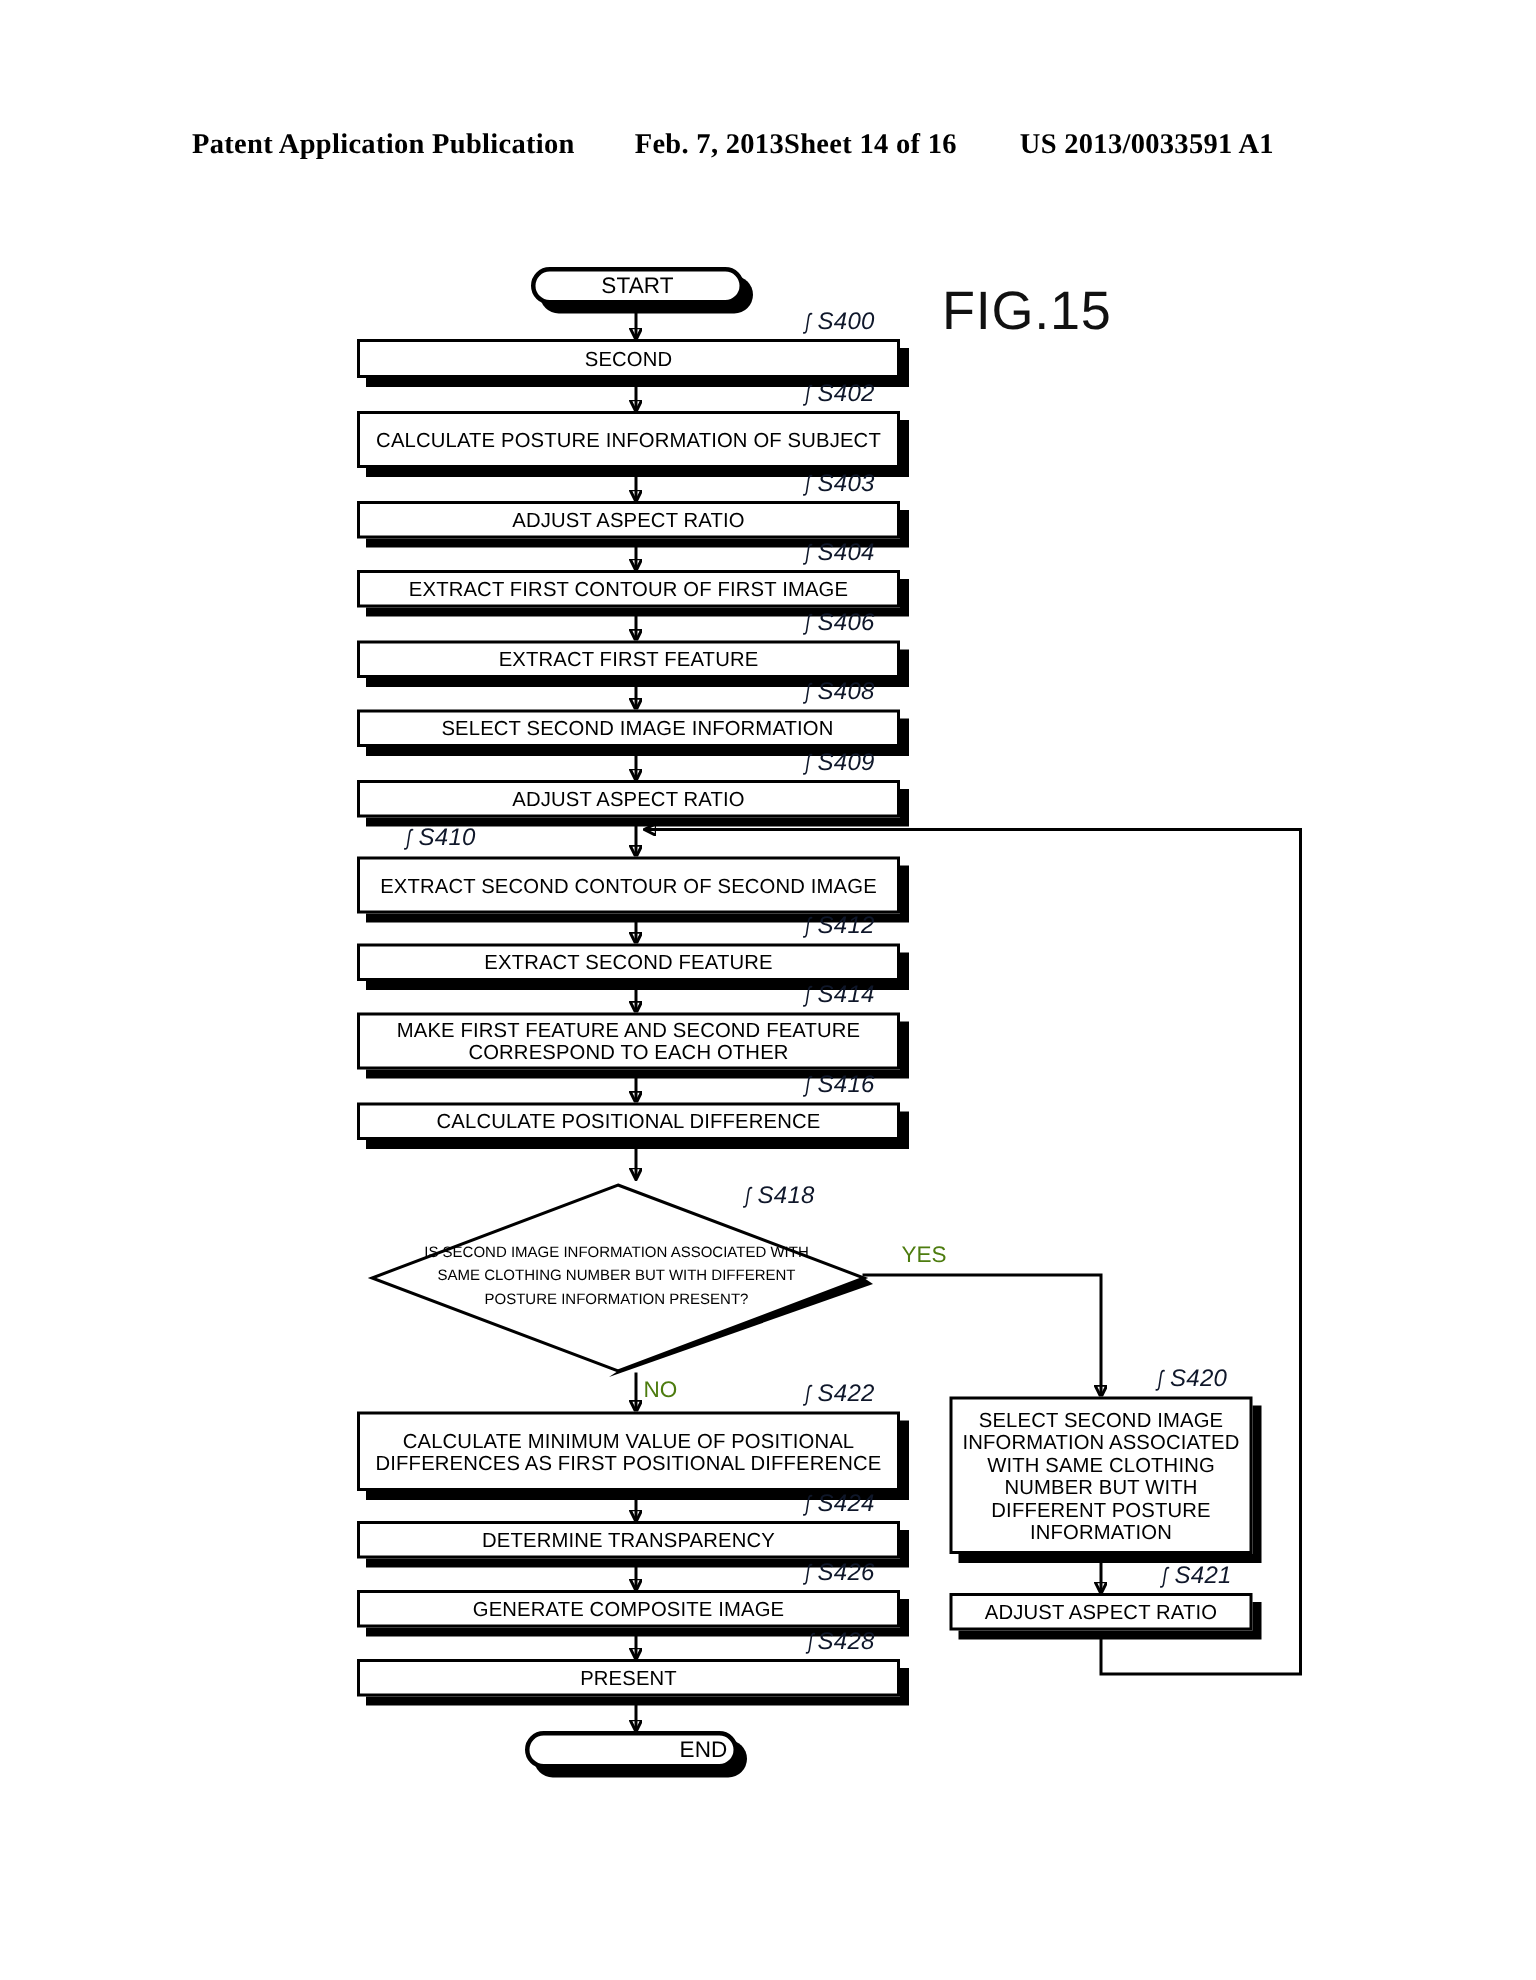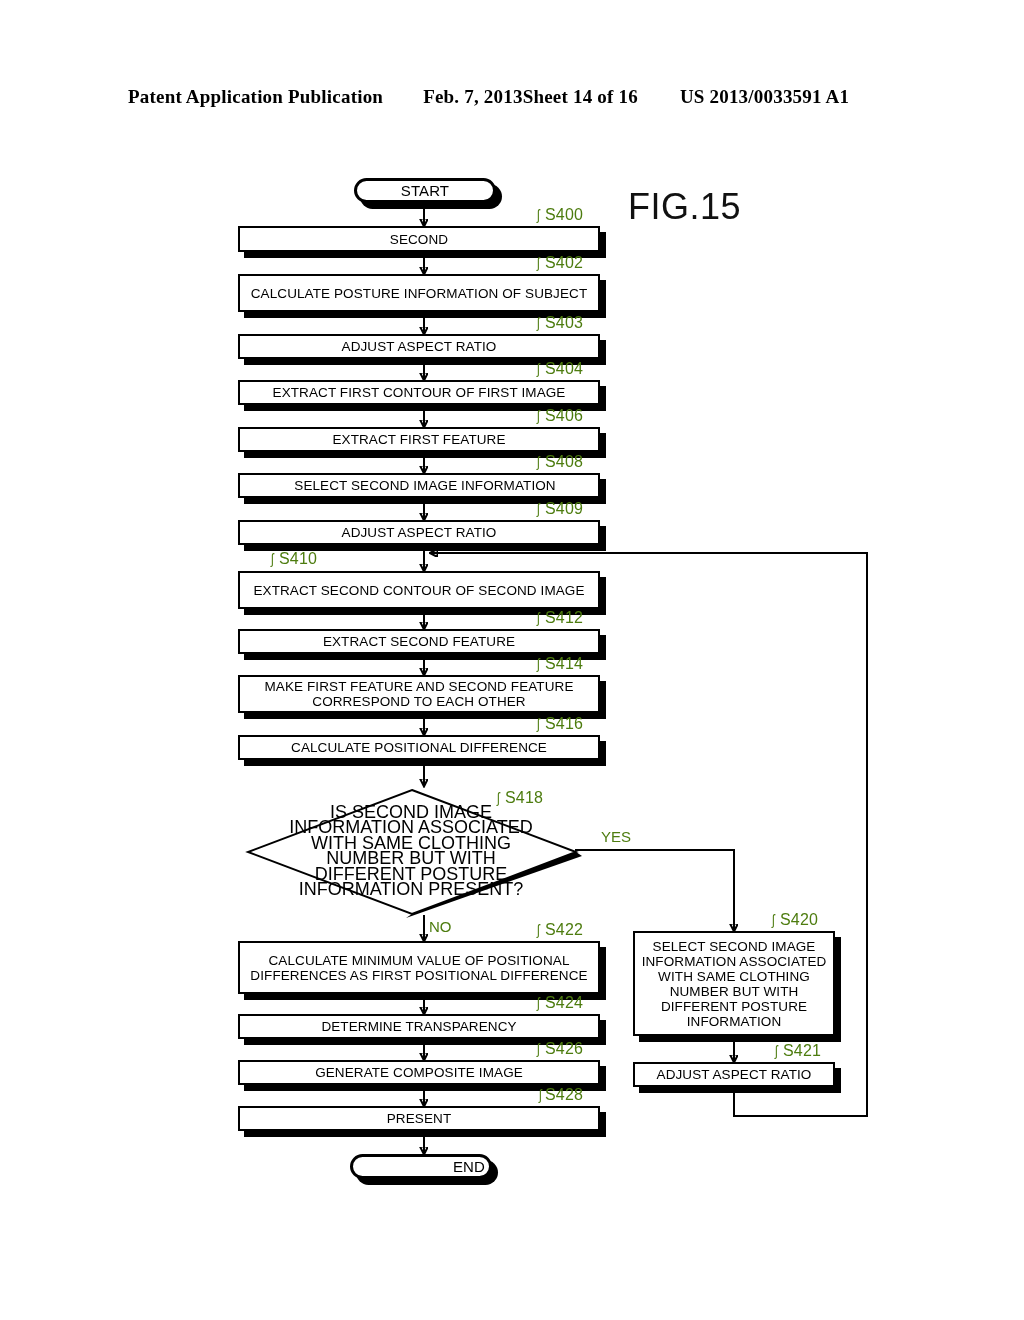--- a/index.html
+++ b/index.html
@@ -107,35 +107,36 @@
     position: absolute;
     left: 0;
     top: 0;
     width: 100%;
     height: 100%;
     display: flex;
     align-items: center;
     justify-content: center;
     text-align: center;
     font-family: "Liberation Sans", sans-serif;
-    font-size: 18px;
+    font-size: 10px;
     line-height: 15.5px;
     color: #000;
     pointer-events: none;
   }
 
   
   .step-label {
     position: absolute;
     font-family: "Liberation Sans", sans-serif;
     font-size: 16px;
     letter-spacing: 0.2px;
-    color: #4d7c0f;
+    color: #0f172a;
     white-space: nowrap;
     z-index: 8;
+    font-style: italic;
   }
   .step-label .tick {
     display: inline-block;
     width: 9px;
     font-size: 15px;
     transform: scaleX(0.8);
   }
 
   
   .branch-label {

